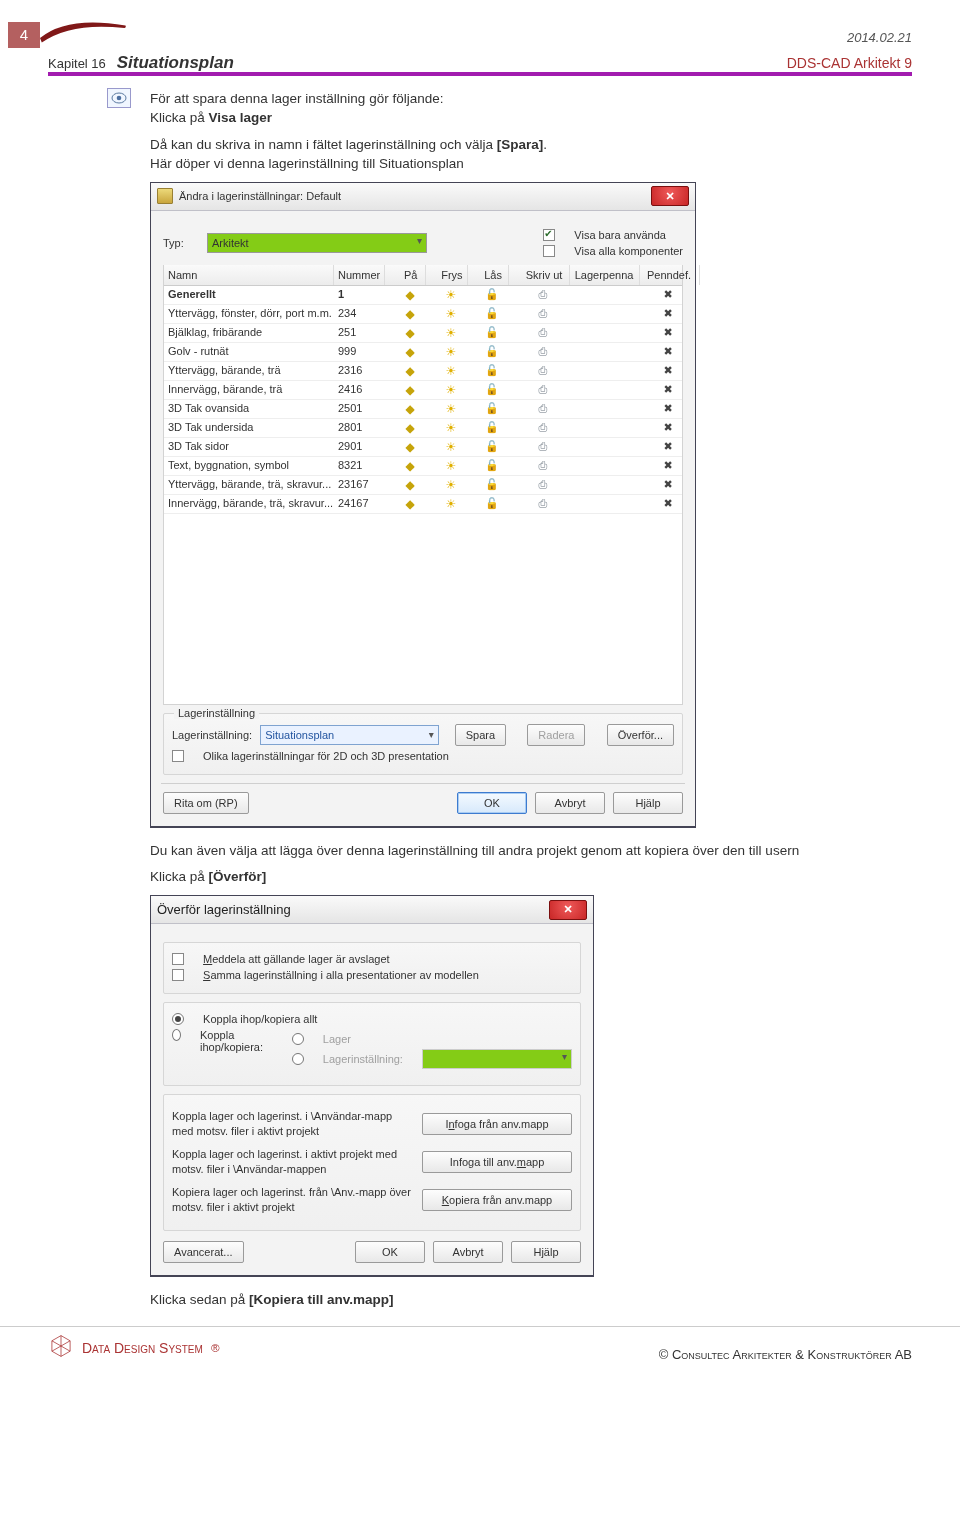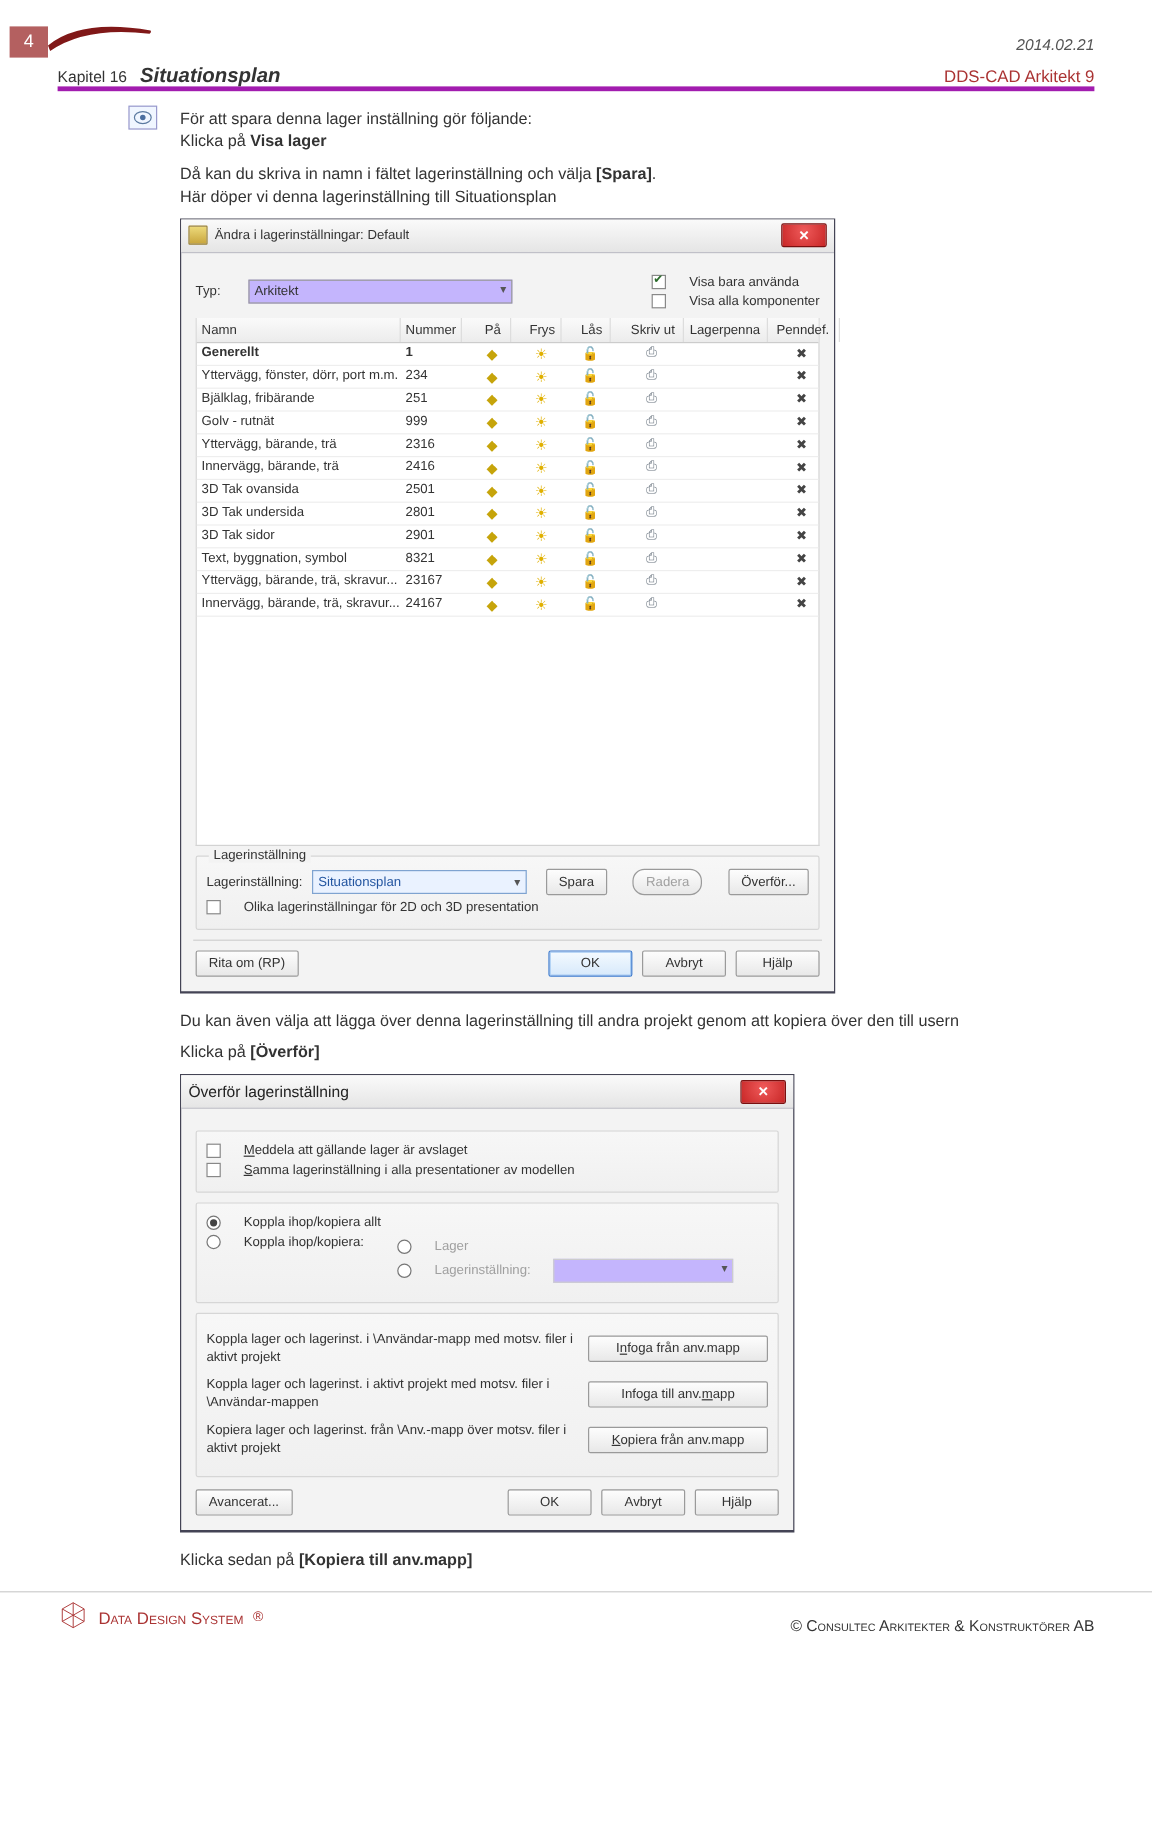--- a/index.html
+++ b/index.html
@@ -62,21 +62,21 @@
     margin-left:auto; width:38px; height:20px; border:1px solid #7a0f0f;
     border-radius:2px;
     background:radial-gradient(circle at 50% 30%, #ef5a5a, #c82626);
     color:#fff; display:flex; align-items:center; justify-content:center;
     font-weight:bold; font-size:11px;
   }
   .dlg-body { padding:10px 12px 12px 12px; }
   .row-line { display:flex; align-items:center; gap:8px; margin:4px 0; }
   .label { color:#333; font-size:11px; }
   .combo {
-    flex:0 0 220px; height:20px; border:1px solid #999; background:#c4b5fd;
+    flex:0 0 220px; height:20px; border:1px solid #999; background:#84cc16;
     display:flex; align-items:center; padding:0 4px; position:relative;
   }
   .combo::after {
     content:"▾"; position:absolute; right:4px; top:1px; color:#555; font-size:10px;
   }
   .chk { width:12px; height:12px; border:1px solid #888; background:#fff; display:inline-block; vertical-align:middle; }
   .chk.checked::after { content:"✔"; font-size:10px; color:#2a6b2a; position:relative; top:-3px; }
 
   
   .layer-table { width:100%; border:1px solid #d3d3d3; border-top:none; background:#fff; font-size:11px; }
@@ -104,28 +104,28 @@
   .txt-input {
     height:20px; border:1px solid #7fa3d0; background:#eaf2ff; padding:0 4px; color:#2355a0;
     display:flex; align-items:center; width:200px; position:relative;
   }
   .txt-input::after { content:"▾"; position:absolute; right:4px; color:#555; font-size:10px; }
   .btn {
     height:22px; padding:0 10px; border:1px solid #9a9a9a; border-radius:2px;
     background:linear-gradient(#fdfdfd,#e8e8e8); color:#333; font-size:11px;
     display:flex; align-items:center;
   }
-  .btn.disabled { color:#a0a0a0;border-radius:10px; }
+  .btn.disabled { color:#a0a0a0; }
   .btn.default { border:1px solid #3d7bcf; box-shadow:0 0 0 1px #a8ccf3 inset; background:linear-gradient(#f4faff,#d7e9fb); }
   .btn-row { display:flex; justify-content:flex-end; gap:8px; margin-top:8px; }
   .btn-row-left { display:flex; gap:8px; }
   .rule { height:1px; background:#cfcfcf; margin:8px -2px; }
 
   
-  .win2 { width:512px; }
+  .win2 { width:444px; }
   .radio { width:12px; height:12px; border:1px solid #777; border-radius:50%; background:#fff; display:inline-block; position:relative; vertical-align:middle; }
   .radio.checked::after { content:""; position:absolute; left:2px; top:2px; width:6px; height:6px; background:#444; border-radius:50%; }
   .disabled-label { color:#a0a0a0; }
   .op-row { display:flex; align-items:center; justify-content:space-between; margin:8px 0; gap:10px; }
   .op-row .txt { flex:1; line-height:1.35; color:#333; }
 
   .page-footer {
     display:flex; justify-content:space-between; align-items:flex-end;
     padding:6px 48px 0 48px; border-top:1px solid #ccc; margin-top:16px;
   }

